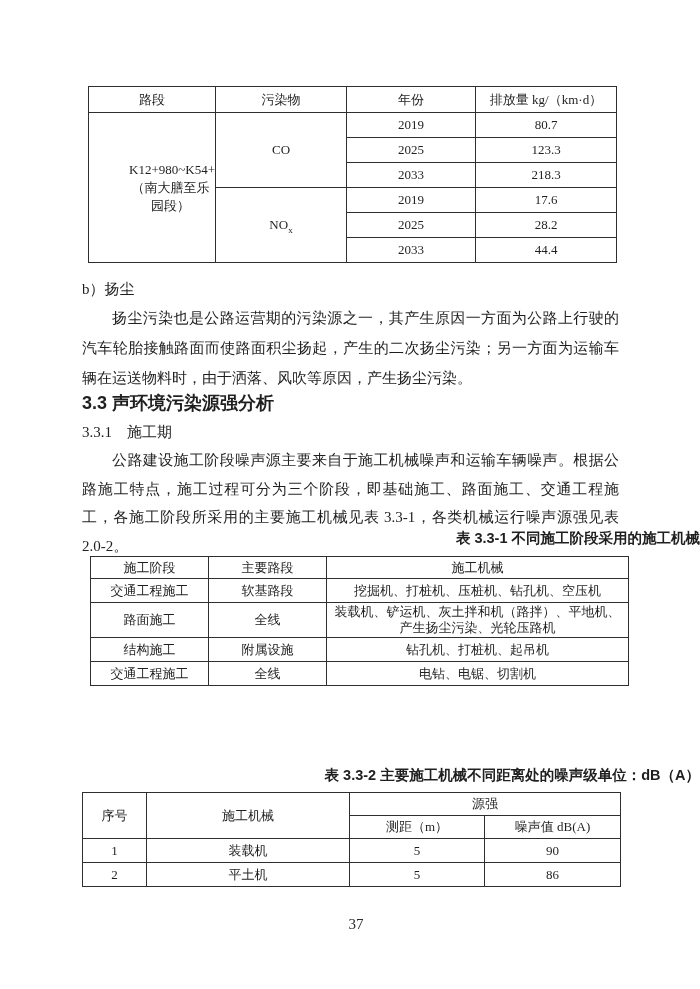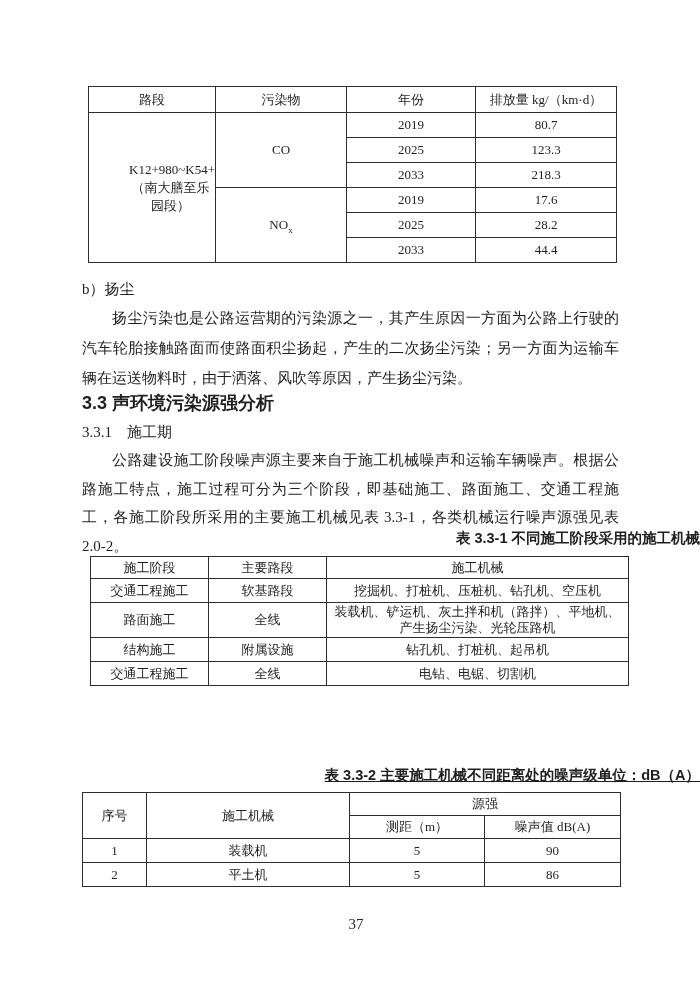--- a/index.html
+++ b/index.html
@@ -79,21 +79,21 @@
   .tbl-title {
     position: absolute;
     left: 0;
     width: 700px;
     text-align: right;
     font-size: 14.5px;
     font-weight: bold;
     font-family: "Liberation Sans", "DejaVu Sans", sans-serif;
   }
   .title-t2 { top: 529px; }
-  .title-t3 { top: 766px; text-decoration: underline; }
+  .title-t3 { top: 766px; }
 
   .pagenum {
     position: absolute;
     left: 0;
     top: 916px;
     width: 700px;
     text-align: center;
     font-size: 15px;
     color: #2a2a2a;
     padding-left: 6px;

